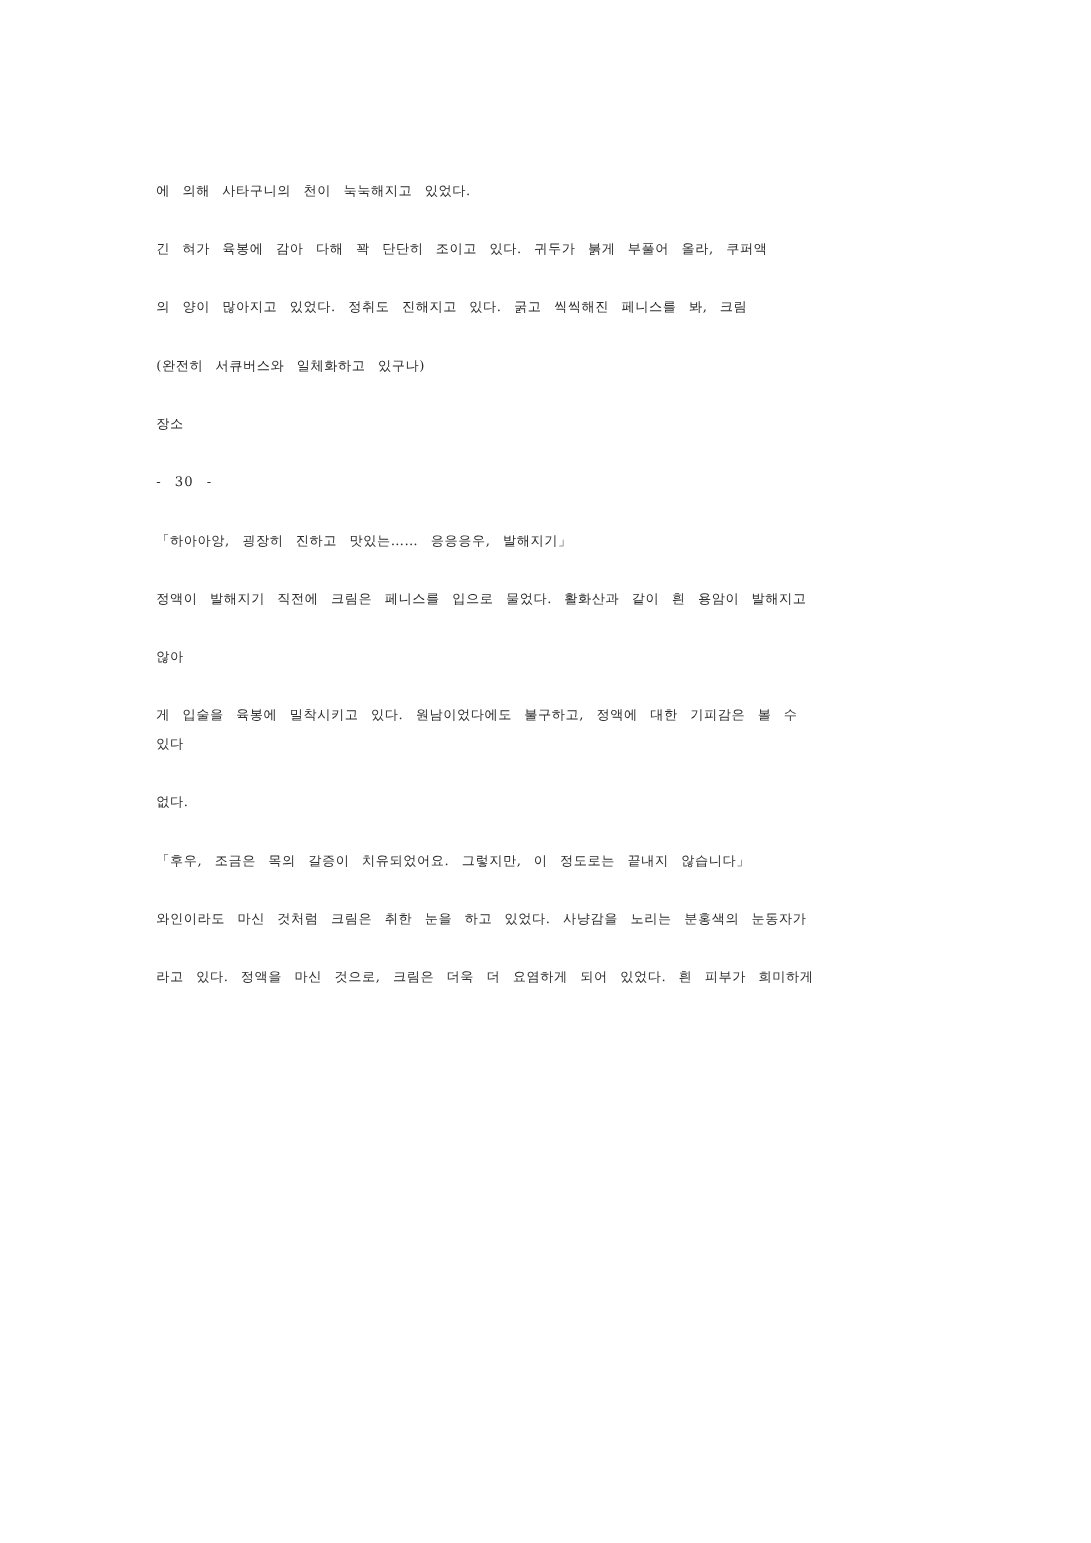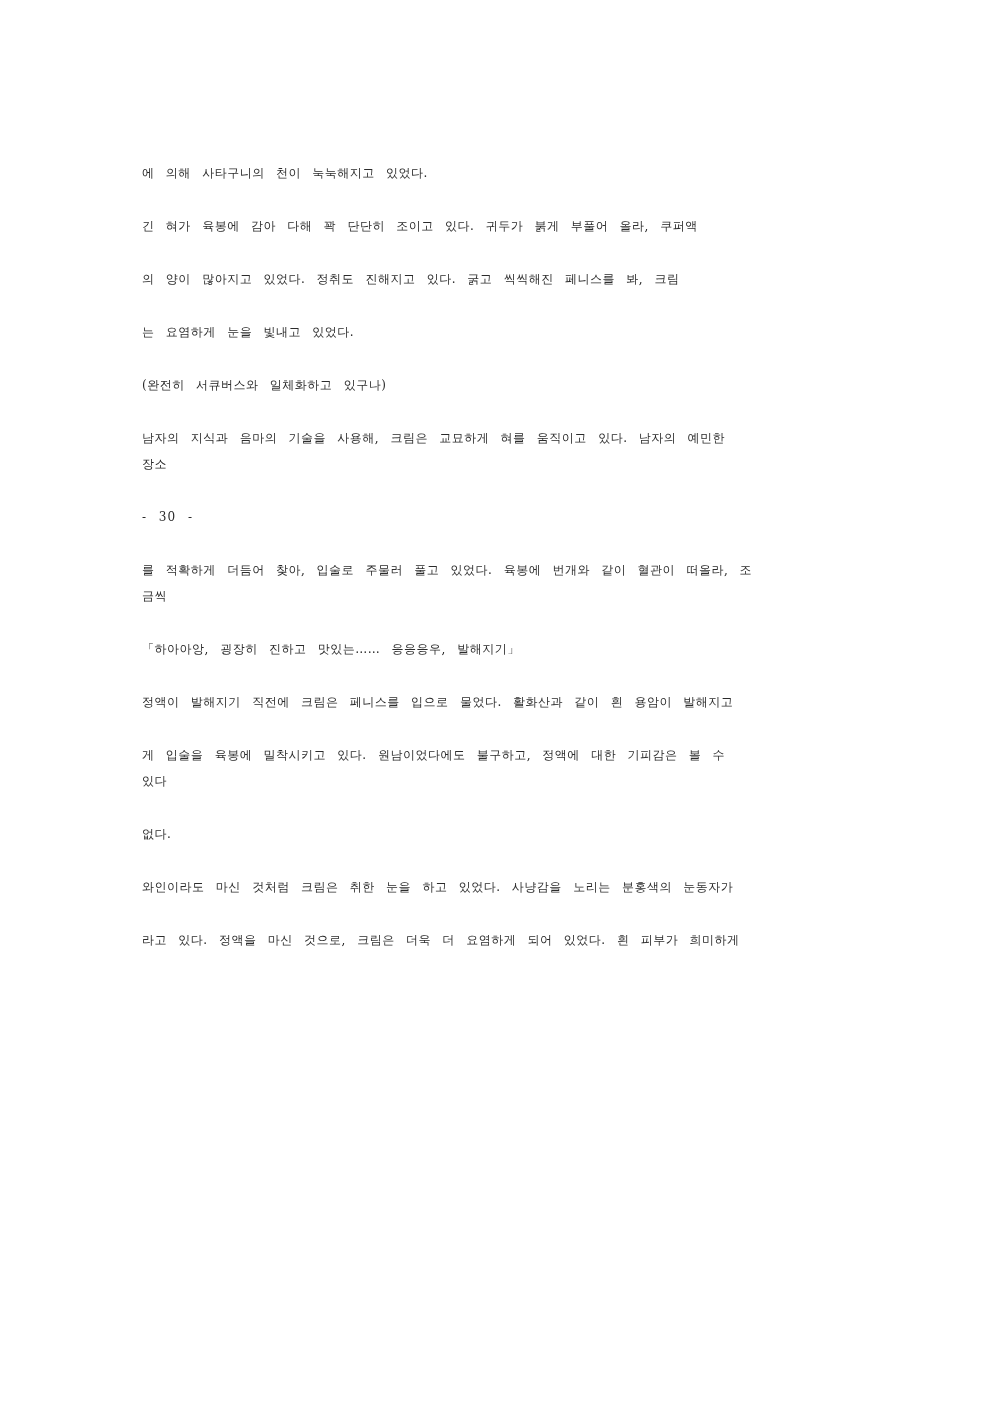--- a/index.html
+++ b/index.html
@@ -45,50 +45,46 @@
       <div class="paragraph">
         <div class="line">에 의해 사타구니의 천이 눅눅해지고 있었다.</div>
       </div>
       <div class="paragraph">
         <div class="line">긴 혀가 육봉에 감아 다해 꽉 단단히 조이고 있다. 귀두가 붉게 부풀어 올라, 쿠퍼액</div>
       </div>
       <div class="paragraph">
         <div class="line">의 양이 많아지고 있었다. 정취도 진해지고 있다. 굵고 씩씩해진 페니스를 봐, 크림</div>
       </div>
       <div class="paragraph">
-        <div class="line">는 요염하게 눈을 빛내고 있었다.</div>
-      </div>
-      <div class="paragraph">
         <div class="line">(완전히 서큐버스와 일체화하고 있구나)</div>
       </div>
       <div class="paragraph">
-        <div class="line">남자의 지식과 음마의 기술을 사용해, 크림은 교묘하게 혀를 움직이고 있다. 남자의 예민한</div>
         <div class="line">장소</div>
       </div>
       <div class="paragraph page-number">
         <div class="line">- 30 -</div>
-      </div>
-      <div class="paragraph">
-        <div class="line">를 적확하게 더듬어 찾아, 입술로 주물러 풀고 있었다. 육봉에 번개와 같이 혈관이 떠올라, 조</div>
-        <div class="line">금씩</div>
       </div>
       <div class="paragraph">
         <div class="line">「하아아앙, 굉장히 진하고 맛있는…… 응응응우, 발해지기」</div>
       </div>
       <div class="paragraph">
         <div class="line">정액이 발해지기 직전에 크림은 페니스를 입으로 물었다. 활화산과 같이 흰 용암이 발해지고</div>
       </div>
       <div class="paragraph">
+        <div class="line">않아</div>
       </div>
       <div class="paragraph">
         <div class="line">게 입술을 육봉에 밀착시키고 있다. 원남이었다에도 불구하고, 정액에 대한 기피감은 볼 수</div>
         <div class="line">있다</div>
       </div>
       <div class="paragraph">
         <div class="line">없다.</div>
+      </div>
+      <div class="paragraph">
+        <div class="line">「후우, 조금은 목의 갈증이 치유되었어요. 그렇지만, 이 정도로는 끝내지 않습니다」</div>
       </div>
       <div class="paragraph">
         <div class="line">와인이라도 마신 것처럼 크림은 취한 눈을 하고 있었다. 사냥감을 노리는 분홍색의 눈동자가</div>
       </div>
       <div class="paragraph">
         <div class="line">라고 있다. 정액을 마신 것으로, 크림은 더욱 더 요염하게 되어 있었다. 흰 피부가 희미하게</div>
       </div>
     </div>
 </div>
 

